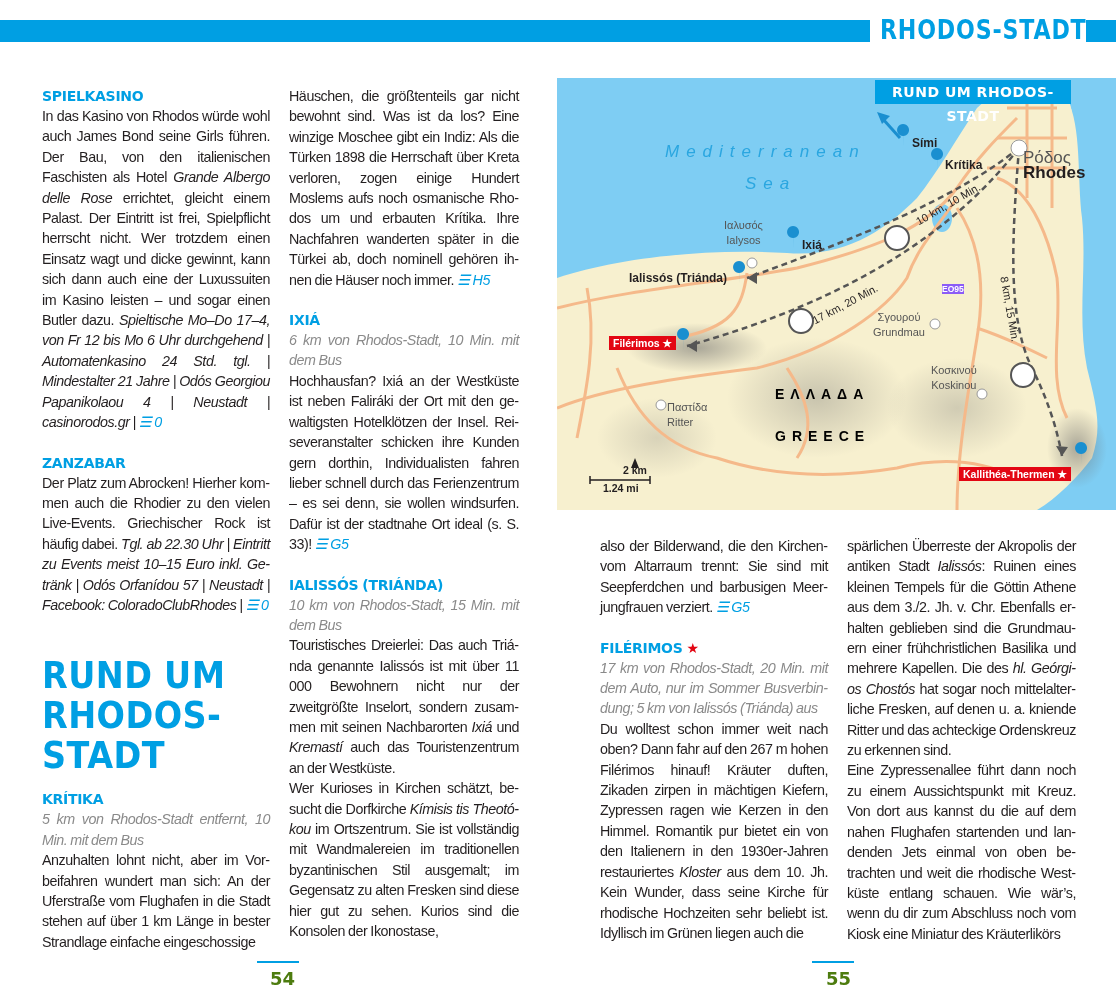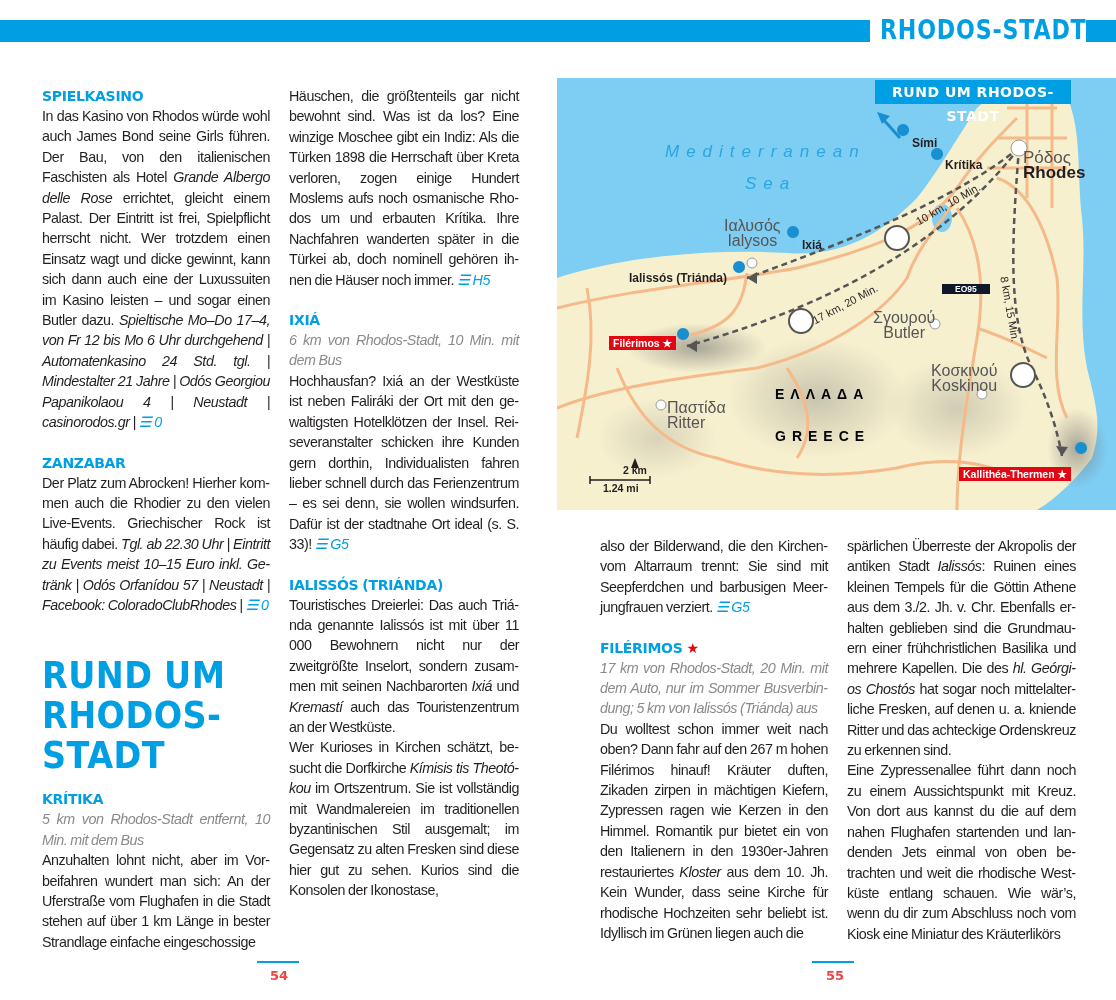--- a/index.html
+++ b/index.html
@@ -18,29 +18,29 @@
   .it { font-style: italic; }
   .mapref { color: #009fe3; font-style: italic; }
   .gap { height: 20px; }
   .big-title { font-family: "DejaVu Sans", sans-serif; font-weight: bold; color: #009fe3; font-size: 38px; line-height: 40px; letter-spacing: 0.5px; transform: scaleX(0.88); transform-origin: left top; white-space: pre-line; margin-bottom: 14px; }
   .star { color: #e30613; }
 
   .map { position: absolute; left: 557px; top: 78px; width: 559px; height: 432px; overflow: hidden; background: #f7f0cf; }
   .map-title { position: absolute; left: 875px; top: 80px; width: 196px; height: 24px; background: #009fe3; color: #fff; font-family: "DejaVu Sans", sans-serif; font-weight: bold; font-size: 14px; line-height: 24px; text-align: center; letter-spacing: 0.5px; }
   .map-label { position: absolute; white-space: nowrap; }
   .sea-label { color: #2aa6e0; font-style: italic; font-size: 17px; letter-spacing: 7px; }
-  .town { color: #555; font-size: 16px; line-height: 15px; text-align: center; }
+  .town { color: #555; font-size: 11px; line-height: 15px; text-align: center; }
   .poi { font-size: 12px; font-weight: bold; color: #231f20; }
   .poi-red { background: #e30613; color: #fff; font-size: 10.5px; font-weight: bold; padding: 1px 4px; }
   .country { color: #000000; font-size: 14px; letter-spacing: 6px; font-weight: bold; }
   .route { font-size: 11px; color: #231f20; }
-  .road-badge { background: #0f172a; color: #fff; font-size: 8.5px; font-weight: bold; padding: 0 13px; }
+  .road-badge { background: #8b5cf6; color: #fff; font-size: 8.5px; font-weight: bold; padding: 0 0; }
   .scale-txt { font-size: 10.5px; font-weight: bold; color: #231f20; }
 
-  .page-num { position: absolute; top: 968px; font-family: "DejaVu Sans", sans-serif; font-weight: bold; font-size: 13px; color: #ef4444; }
+  .page-num { position: absolute; top: 968px; font-family: "DejaVu Sans", sans-serif; font-weight: bold; font-size: 18px; color: #4d7c0f; }
   .page-line { position: absolute; top: 961px; width: 42px; height: 2px; background: #009fe3; }
 </style>
 </head>
 <body>
 
 <div class="top-bar"></div>
 <div class="running-head">RHODOS-STADT</div>
 <div class="top-bar-right"></div>
 
 <div class="col narrow" style="left:42px; top:86px; width:228px;">
@@ -59,20 +59,21 @@
 </div>
 
 <div class="col narrow" style="left:289px; top:86px; width:230px;">
   <p><span>Häuschen, die größtenteils gar nicht bewohnt sind. Was ist da los? Eine winzige Moschee gibt ein Indiz: Als die Türken 1898 die Herrschaft über Kreta verloren, zogen einige Hundert Moslems aufs noch osmanische Rho­dos um und erbauten Krítika. Ihre Nachfahren wanderten später in die Türkei ab, doch nominell gehören ih­nen die Häuser noch immer. </span><span class="mapref">☰ H5</span></p>
   <div class="gap"></div>
   <div class="h-entry">IXIÁ</div>
   <p class="meta">6 km von Rhodos-Stadt, 10 Min. mit dem Bus</p>
   <p><span>Hochhausfan? Ixiá an der Westküste ist neben Faliráki der Ort mit den ge­waltigsten Hotelklötzen der Insel. Rei­severanstalter schicken ihre Kunden gern dorthin, Individualisten fahren lieber schnell durch das Ferienzen­trum – es sei denn, sie wollen wind­surfen. Dafür ist der stadtnahe Ort ideal (s. S. 33)! </span><span class="mapref">☰ G5</span></p>
   <div class="gap"></div>
   <div class="h-entry">IALISSÓS (TRIÁNDA)</div>
+  <p class="meta">10 km von Rhodos-Stadt, 15 Min. mit dem Bus</p>
   <p><span>Touristisches Dreierlei: Das auch Triá­nda genannte Ialissós ist mit über 11 000 Bewohnern nicht nur der zweitgrößte Inselort, sondern zusam­men mit seinen Nachbarorten </span><span class="it">Ixiá</span><span> und </span><span class="it">Kremastí</span><span> auch das Touristenzent­rum an der Westküste.</span></p>
   <p><span>Wer Kurioses in Kirchen schätzt, be­sucht die Dorfkirche </span><span class="it">Kímisis tis Theotó­kou</span><span> im Ortszentrum. Sie ist vollstän­dig mit Wandmalereien im traditionellen byzantinischen Stil aus­gemalt; im Gegensatz zu alten Fres­ken sind diese hier gut zu sehen. Ku­rios sind die Konsolen der Ikonostase,</span></p>
 </div>
 
 <div class="map">
   <svg width="559" height="432" viewBox="0 0 559 432">
     <defs>
       <radialGradient id="hill" cx="50%" cy="50%" r="50%">
         <stop offset="0%" stop-color="#6b6b6b" stop-opacity="0.55"></stop>
         <stop offset="100%" stop-color="#6b6b6b" stop-opacity="0"></stop>
@@ -148,21 +149,21 @@
   <div class="map-label town" style="left:466px; top:72px; font-size:17px; text-align:left;">
     <div>Ρόδος</div>
     <div style="font-weight:bold; color:#231f20;">Rhodes</div>
   </div>
   <div class="map-label town" style="left:167px; top:140px;">
     <div>Ιαλυσός</div>
     <div>Ialysos</div>
   </div>
   <div class="map-label town" style="left:316px; top:232px;">
     <div>Σγουρού</div>
-    <div>Butler</div>
+    <div>Grundmau</div>
   </div>
   <div class="map-label town" style="left:366px; top:285px;margin-left:8px;">
     <div>Κοσκινού</div>
     <div>Koskinou</div>
   </div>
   <div class="map-label town" style="left:110px; top:322px; text-align:left;">
     <div>Παστίδα</div>
     <div>Ritter</div>
   </div>
 

